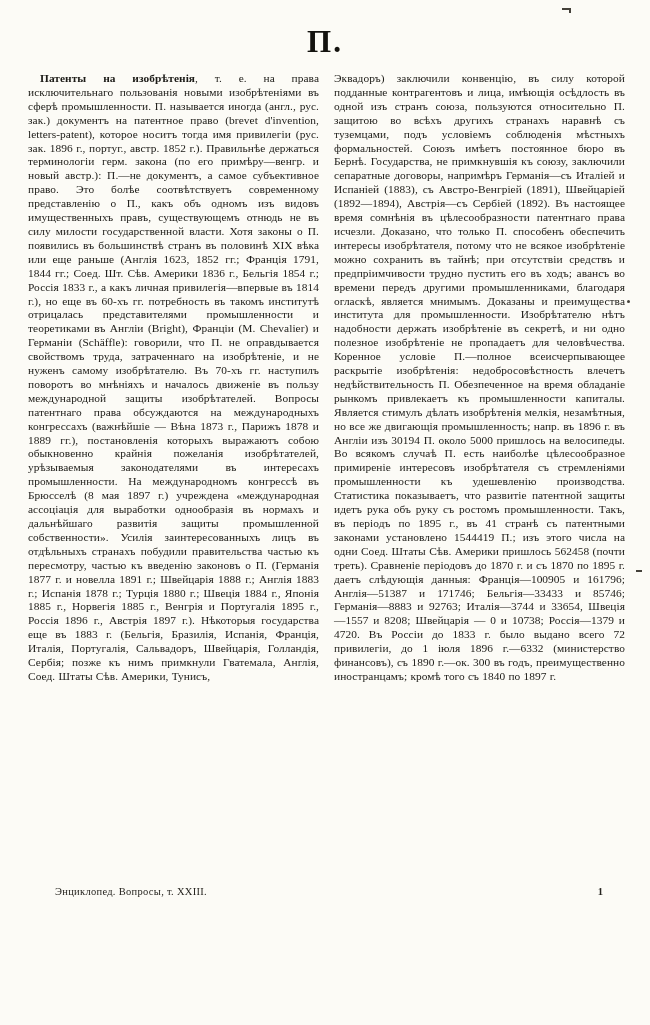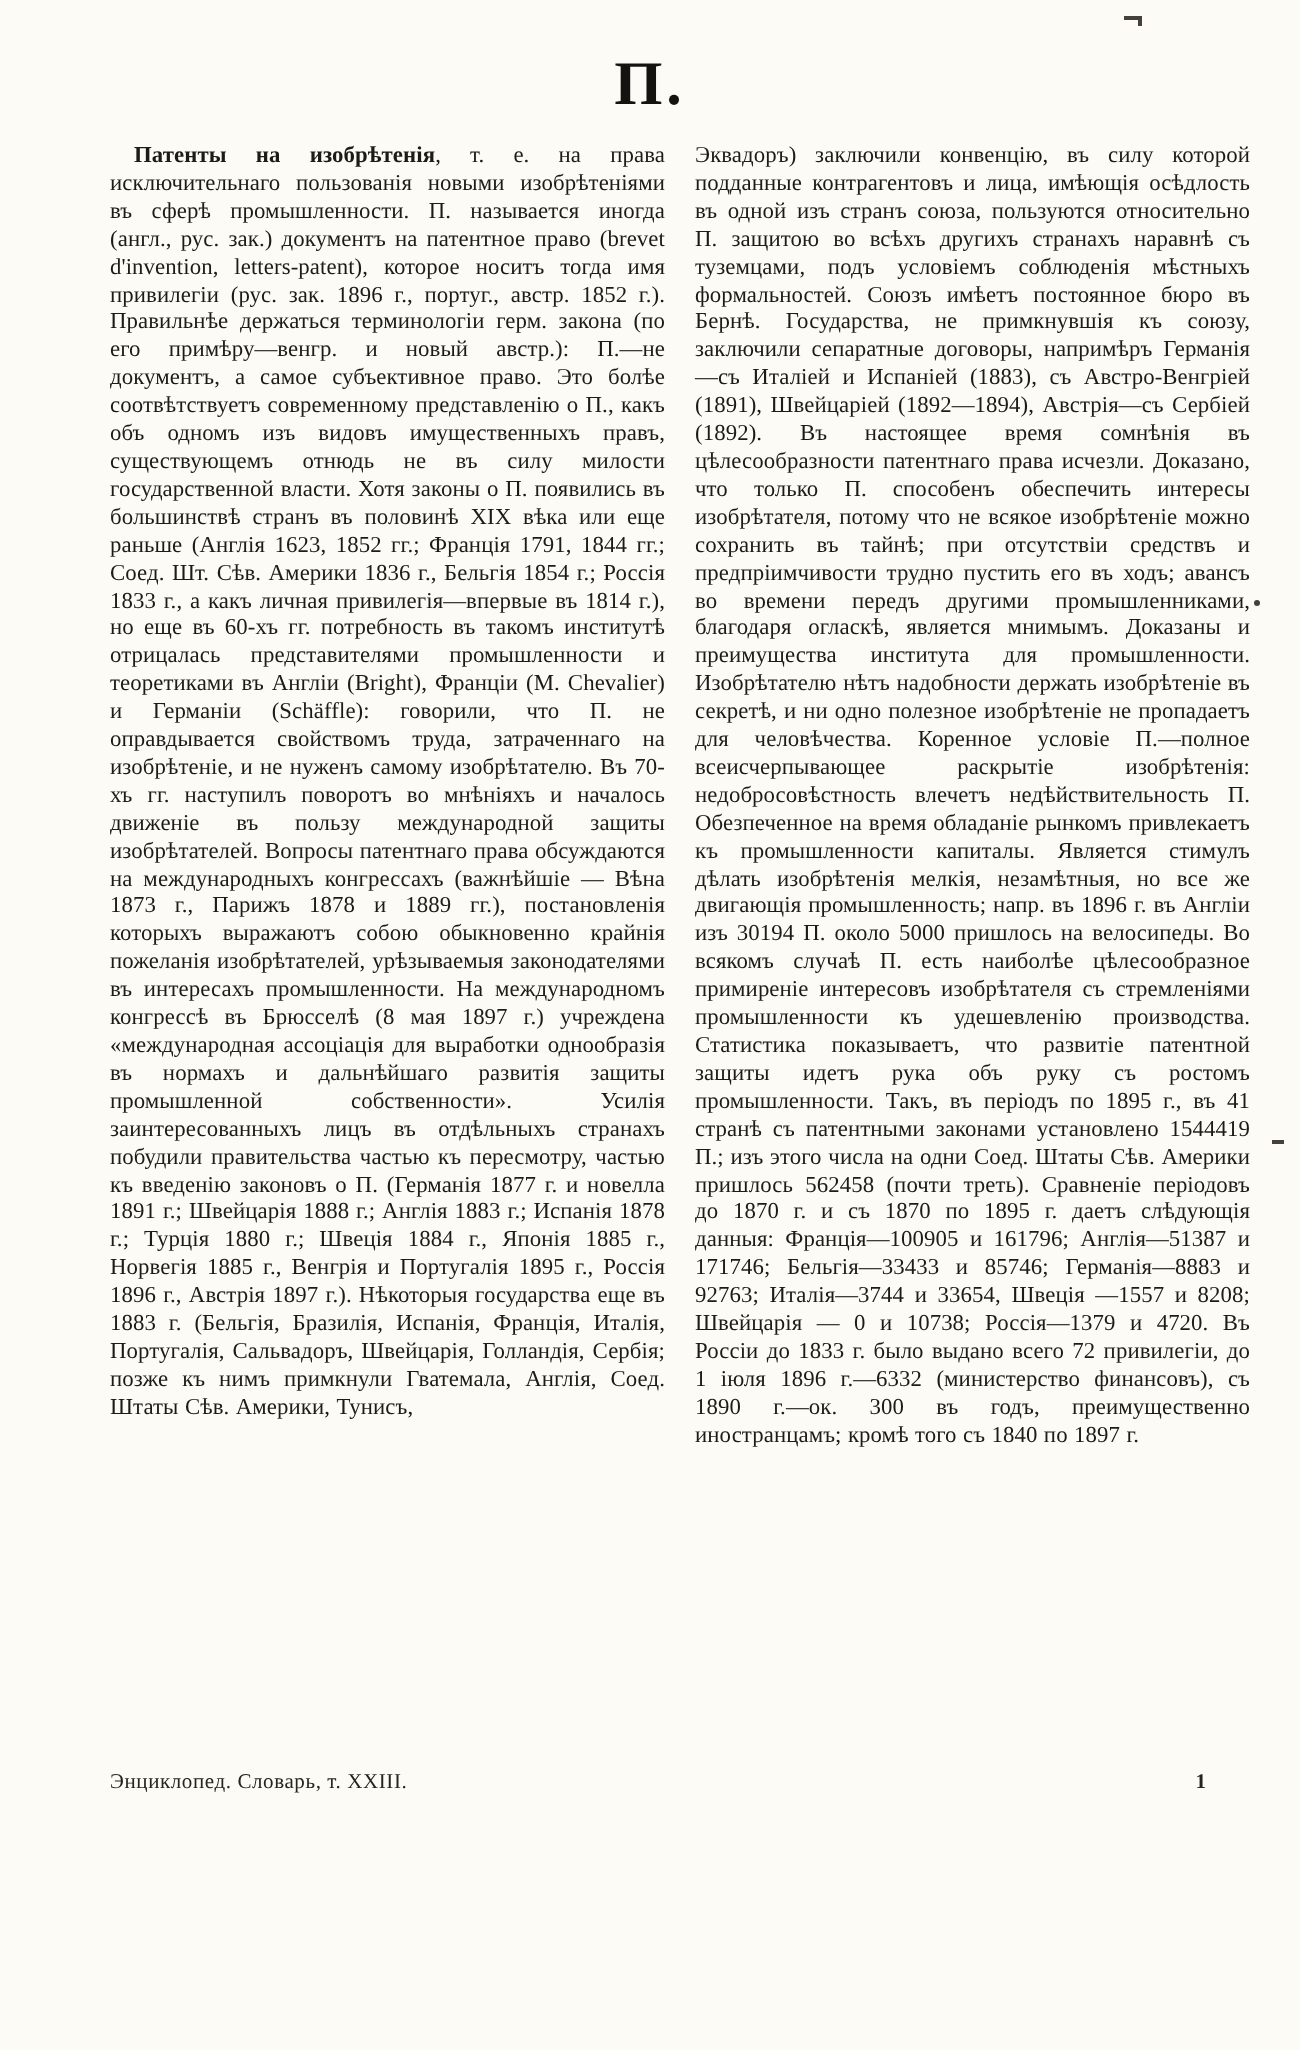--- a/index.html
+++ b/index.html
@@ -24,21 +24,20 @@
     text-align: center;
     font-size: 31px;
     font-weight: bold;
     letter-spacing: 2px;
     color: #14130f;
   }
   .columns {
     display: flex;
     gap: 15px;
     padding: 12px 25px 0 28px;
-    margin-left: 27px;
   }
   .col {
     margin: 0;
     width: 291px;
     font-size: 11.4px;
     line-height: 13.9px;
     text-align: justify;
     text-justify: inter-word;
     letter-spacing: 0.05px;
     word-spacing: 0.3px;
@@ -123,17 +122,17 @@
 
   <div class="columns">
 
     <p class="col first-col"><span class="lead-title">Патенты на изобрѣтенія</span><span class="body-text">, т. е. на права исключительнаго пользованія новыми изобрѣтеніями въ сферѣ промышленности. П. называется иногда (англ., рус. зак.) документъ на патентное право (brevet d'invention, letters-patent), которое носитъ тогда имя привилегіи (рус. зак. 1896 г., португ., австр. 1852 г.). Правильнѣе держаться терминологіи герм. закона (по его примѣру—венгр. и новый австр.): П.—не документъ, а самое субъективное право. Это болѣе соотвѣтствуетъ современному представленію о П., какъ объ одномъ изъ видовъ имущественныхъ правъ, существующемъ отнюдь не въ силу милости государственной власти. Хотя законы о П. появились въ большинствѣ странъ въ половинѣ XIX вѣка или еще раньше (Англія 1623, 1852 гг.; Франція 1791, 1844 гг.; Соед. Шт. Сѣв. Америки 1836 г., Бельгія 1854 г.; Россія 1833 г., а какъ личная привилегія—впервые въ 1814 г.), но еще въ 60-хъ гг. потребность въ такомъ институтѣ отрицалась представителями промышленности и теоретиками въ Англіи (Bright), Франціи (M. Chevalier) и Германіи (Schäffle): говорили, что П. не оправдывается свойствомъ труда, затраченнаго на изобрѣтеніе, и не нуженъ самому изобрѣтателю. Въ 70-хъ гг. наступилъ поворотъ во мнѣніяхъ и началось движеніе въ пользу международной защиты изобрѣтателей. Вопросы патентнаго права обсуждаются на международныхъ конгрессахъ (важнѣйшіе — Вѣна 1873 г., Парижъ 1878 и 1889 гг.), постановленія которыхъ выражаютъ собою обыкновенно крайнія пожеланія изобрѣтателей, урѣзываемыя законодателями въ интересахъ промышленности. На международномъ конгрессѣ въ Брюсселѣ (8 мая 1897 г.) учреждена «международная ассоціація для выработки однообразія въ нормахъ и дальнѣйшаго развитія защиты промышленной собственности». Усилія заинтересованныхъ лицъ въ отдѣльныхъ странахъ побудили правительства частью къ пересмотру, частью къ введенію законовъ о П. (Германія 1877 г. и новелла 1891 г.; Швейцарія 1888 г.; Англія 1883 г.; Испанія 1878 г.; Турція 1880 г.; Швеція 1884 г., Японія 1885 г., Норвегія 1885 г., Венгрія и Португалія 1895 г., Россія 1896 г., Австрія 1897 г.). Нѣкоторыя государства еще въ 1883 г. (Бельгія, Бразилія, Испанія, Франція, Италія, Португалія, Сальвадоръ, Швейцарія, Голландія, Сербія; позже къ нимъ примкнули Гватемала, Англія, Соед. Штаты Сѣв. Америки, Тунисъ,</span></p>
 
     <p class="col second-col"><span class="body-text">Эквадоръ) заключили конвенцію, въ силу которой подданные контрагентовъ и лица, имѣющія осѣдлость въ одной изъ странъ союза, пользуются относительно П. защитою во всѣхъ другихъ странахъ наравнѣ съ туземцами, подъ условіемъ соблюденія мѣстныхъ формальностей. Союзъ имѣетъ постоянное бюро въ Бернѣ. Государства, не примкнувшія къ союзу, заключили сепаратные договоры, напримѣръ Германія—съ Италіей и Испаніей (1883), съ Австро-Венгріей (1891), Швейцаріей (1892—1894), Австрія—съ Сербіей (1892). Въ настоящее время сомнѣнія въ цѣлесообразности патентнаго права исчезли. Доказано, что только П. способенъ обеспечить интересы изобрѣтателя, потому что не всякое изобрѣтеніе можно сохранить въ тайнѣ; при отсутствіи средствъ и предпріимчивости трудно пустить его въ ходъ; авансъ во времени передъ другими промышленниками, благодаря огласкѣ, является мнимымъ. Доказаны и преимущества института для промышленности. Изобрѣтателю нѣтъ надобности держать изобрѣтеніе въ секретѣ, и ни одно полезное изобрѣтеніе не пропадаетъ для человѣчества. Коренное условіе П.—полное всеисчерпывающее раскрытіе изобрѣтенія: недобросовѣстность влечетъ недѣйствительность П. Обезпеченное на время обладаніе рынкомъ привлекаетъ къ промышленности капиталы. Является стимулъ дѣлать изобрѣтенія мелкія, незамѣтныя, но все же двигающія промышленность; напр. въ 1896 г. въ Англіи изъ 30194 П. около 5000 пришлось на велосипеды. Во всякомъ случаѣ П. есть наиболѣе цѣлесообразное примиреніе интересовъ изобрѣтателя съ стремленіями промышленности къ удешевленію производства. Статистика показываетъ, что развитіе патентной защиты идетъ рука объ руку съ ростомъ промышленности. Такъ, въ періодъ по 1895 г., въ 41 странѣ съ патентными законами установлено 1544419 П.; изъ этого числа на одни Соед. Штаты Сѣв. Америки пришлось 562458 (почти треть). Сравненіе періодовъ до 1870 г. и съ 1870 по 1895 г. даетъ слѣдующія данныя: Франція—100905 и 161796; Англія—51387 и 171746; Бельгія—33433 и 85746; Германія—8883 и 92763; Италія—3744 и 33654, Швеція —1557 и 8208; Швейцарія — 0 и 10738; Россія—1379 и 4720. Въ Россіи до 1833 г. было выдано всего 72 привилегіи, до 1 іюля 1896 г.—6332 (министерство финансовъ), съ 1890 г.—ок. 300 въ годъ, преимущественно иностранцамъ; кромѣ того съ 1840 по 1897 г.</span></p>
 
   </div>
 
   <div class="footer">
-    <span class="footer-volume">Энциклопед. Словарь, т. XXIII.</span>
+    <span class="footer-volume">Энциклопед. Вопросы, т. XXIII.</span>
     <span class="footer-page">1</span>
   </div>
 
 </div>
 
 </body></html>

